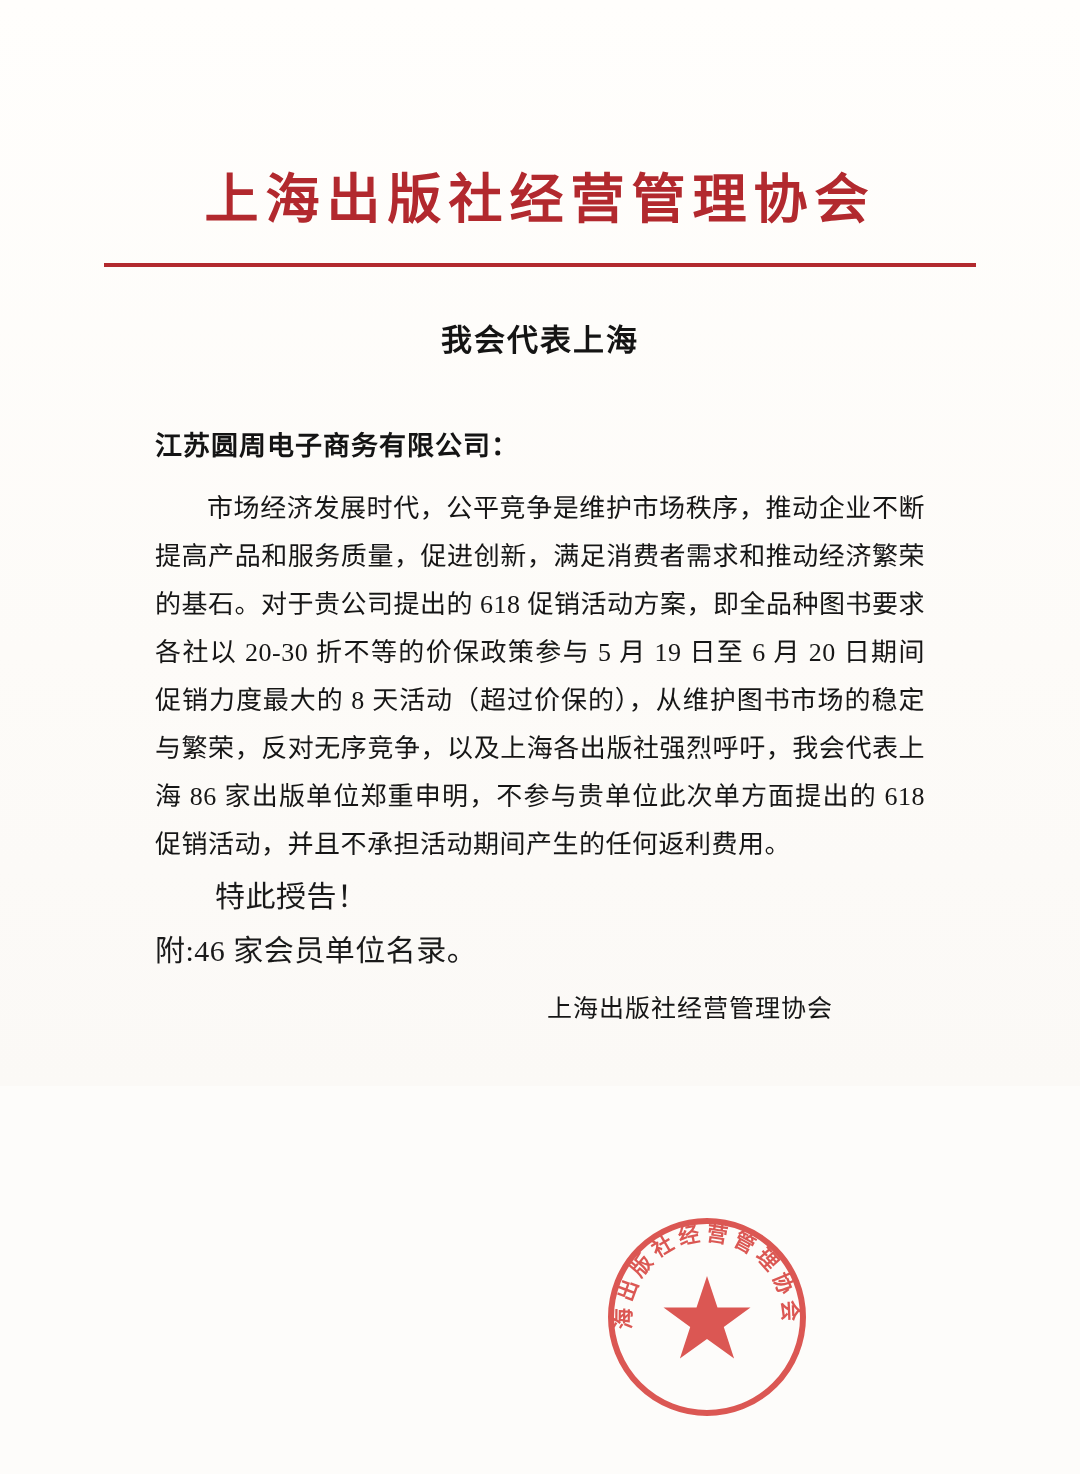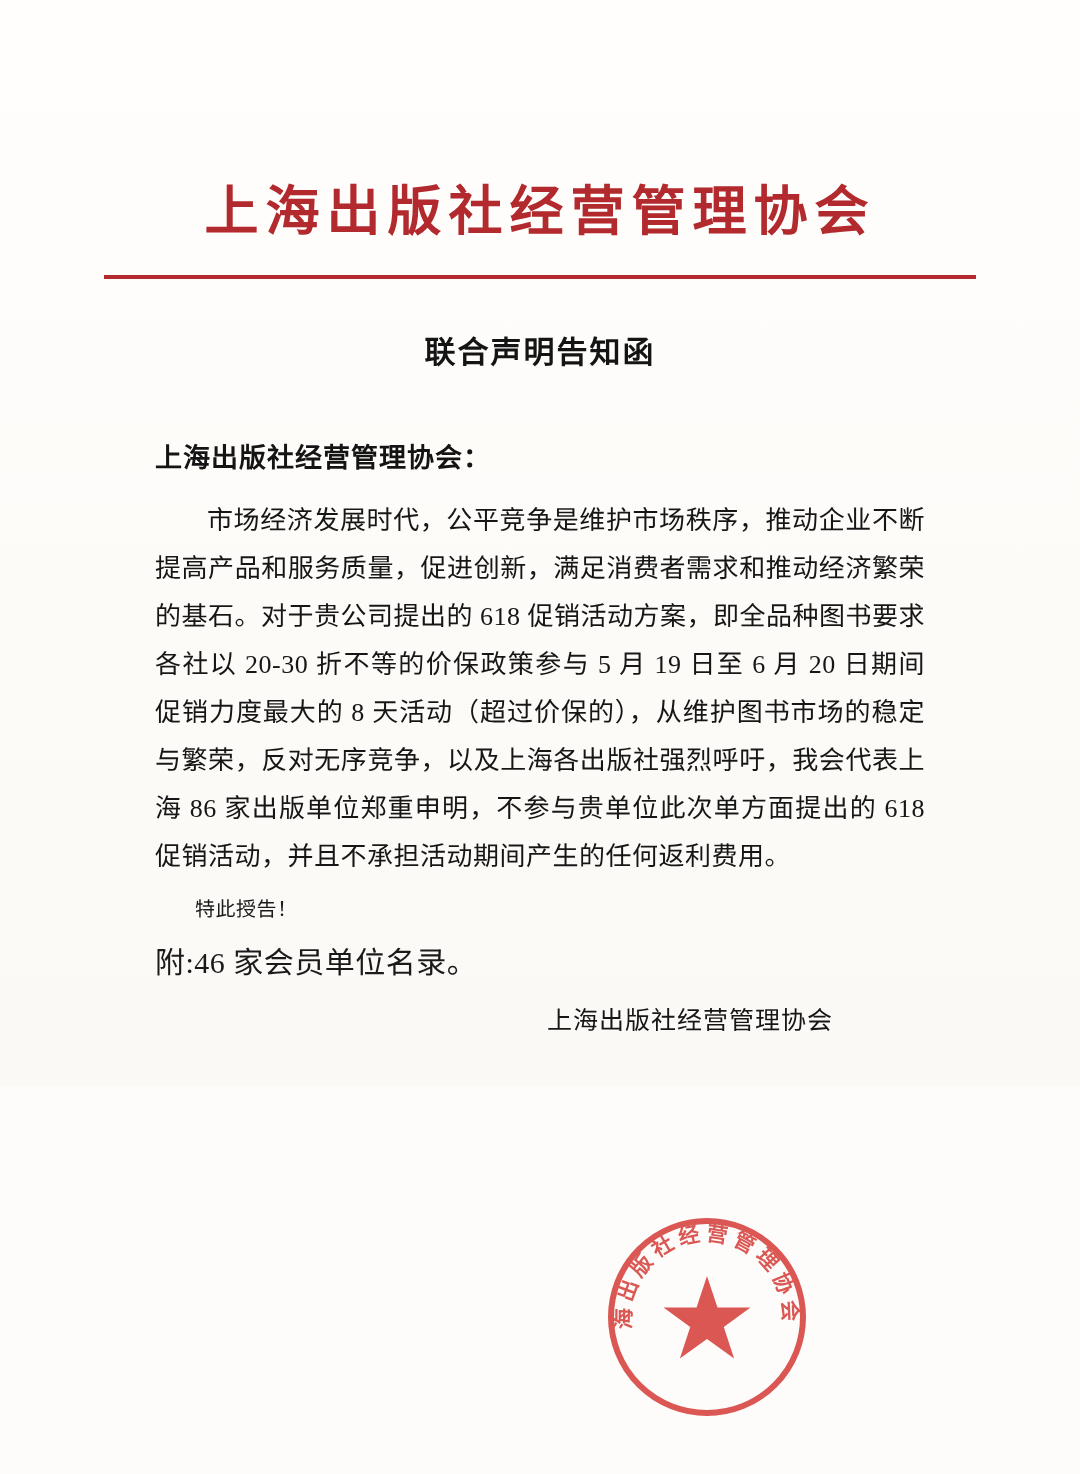--- a/index.html
+++ b/index.html
@@ -14,21 +14,21 @@
     font-family: "Liberation Serif", "DejaVu Serif", serif;
     color: #1a1a1a;
     position: relative;
     overflow: hidden;
   }
   .page {
     position: relative;
     width: 1080px;
     height: 1086px;
     box-sizing: border-box;
-    padding: 12px;
+    padding: 0;
     background:
       linear-gradient(180deg, #fffefc 0%, #fdfbf8 60%, #fbf9f6 100%);
   }
   
   .letterhead {
     padding-top: 170px;
     text-align: center;
   }
   .org-title {
     font-family: "DejaVu Sans", "Liberation Sans", sans-serif;
@@ -76,21 +76,21 @@
     text-justify: inter-ideograph;
     margin: 0 0 2px 0;
     text-indent: 2em;
     letter-spacing: 0.5px;
     color: #161616;
   }
   p.para.tight {
     margin-bottom: 0;
   }
   .closing {
-    font-size: 20px;
+    font-size: 30px;
     line-height: 48px;
     text-indent: 2em;
     margin: 4px 0 0 0;
     letter-spacing: 0.5px;
   }
   .attachment {
     font-size: 30px;
     line-height: 48px;
     margin: 6px 0 0 0;
     text-indent: 0;
@@ -122,25 +122,25 @@
 </head>
 <body>
 
 <div class="page">
 
   <div class="letterhead">
     <div class="org-title">上海出版社经营管理协会</div>
     <div class="rule"></div>
   </div>
 
-  <div class="doc-title">联合声明告知函</div>
+  <div class="doc-title">我会代表上海</div>
 
   <div class="body-wrap">
 
-    <div class="recipient">上海出版社经营管理协会：</div>
+    <div class="recipient">江苏圆周电子商务有限公司：</div>
 
     <p class="para">市场经济发展时代，公平竞争是维护市场秩序，推动企业不断提高产品和服务质量，促进创新，满足消费者需求和推动经济繁荣的基石。对于贵公司提出的 618 促销活动方案，即全品种图书要求各社以 20-30 折不等的价保政策参与 5 月 19 日至 6 月 20 日期间促销力度最大的 8 天活动（超过价保的），从维护图书市场的稳定与繁荣，反对无序竞争，以及上海各出版社强烈呼吁，我会代表上海 86 家出版单位郑重申明，不参与贵单位此次单方面提出的 618 促销活动，并且不承担活动期间产生的任何返利费用。</p>
 
 
 
     <p class="closing">特此授告！</p>
 
     <p class="attachment">附:46 家会员单位名录。</p>
 
     <div class="signature">

